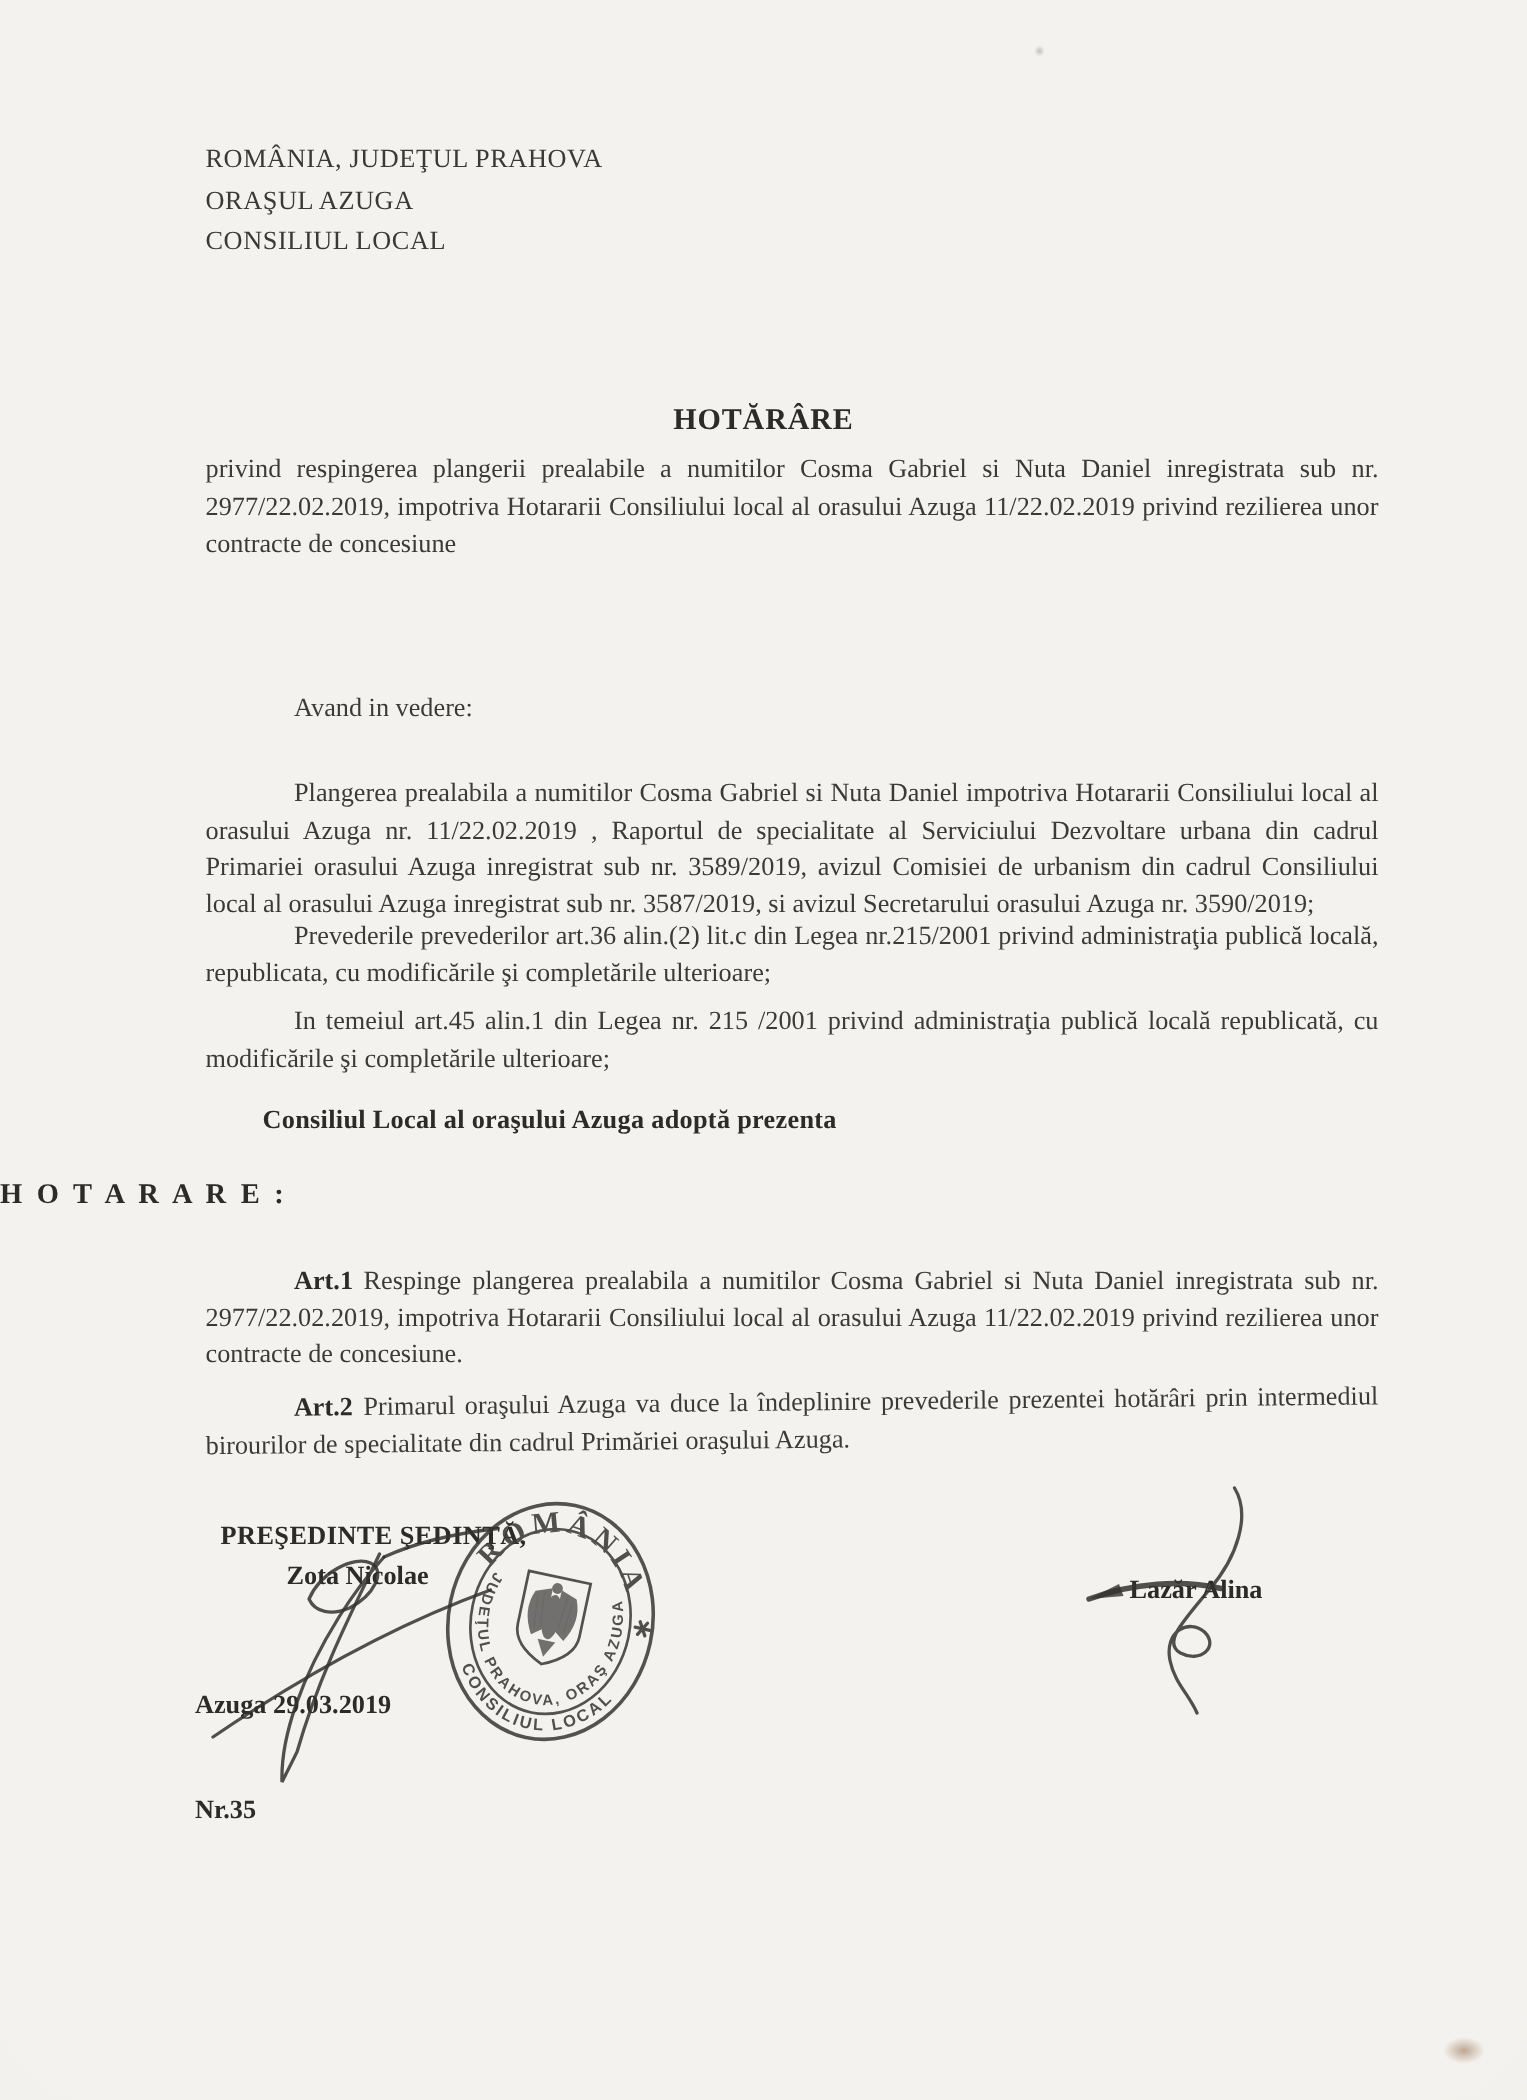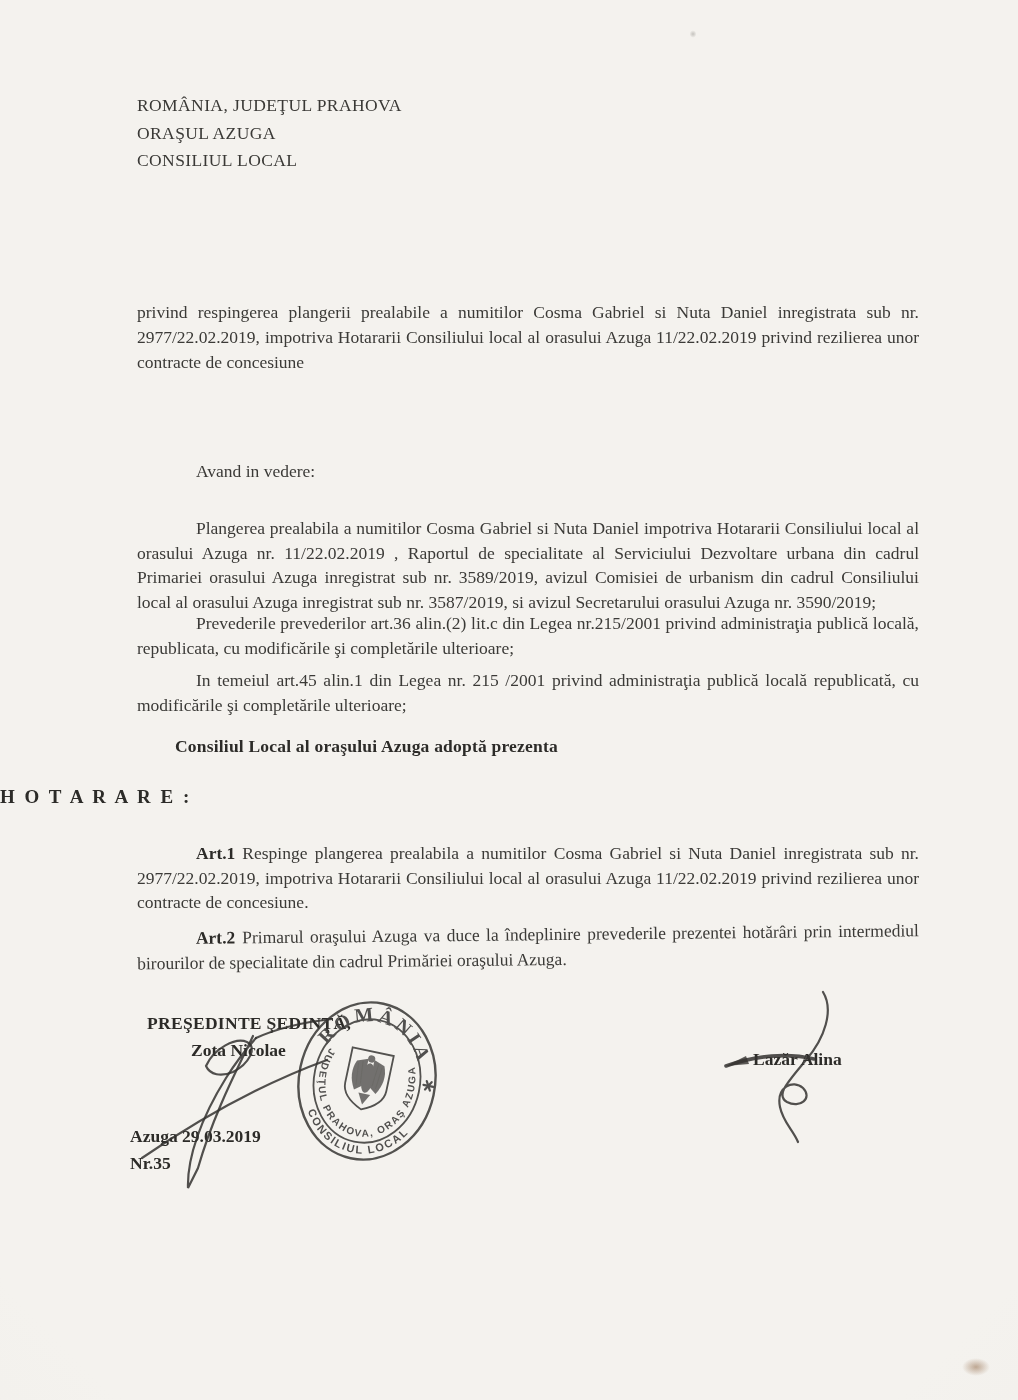--- a/index.html
+++ b/index.html
@@ -22,21 +22,21 @@
   .adoption { left:175px; top:736px; font-weight:bold; font-size:17.5px; letter-spacing:.2px; color:#2c2b28; }
   .decision-heading { left:0; top:786px; width:100%; font-weight:bold; font-size:19px; letter-spacing:2.5px; color:#2c2b28; }
   #art-1 { top:841px; }
   #art-2 { top:926px; transform:rotate(-0.6deg); transform-origin:40px 50%; }
   .art-label { font-weight:bold; color:#2c2b28; margin-right:7px; }
   .sig-role-left  { left:147px; top:1013px; font-weight:bold; font-size:17.5px; letter-spacing:.3px; color:#2c2b28; }
   .sig-name-left  { left:191px; top:1040px; font-weight:bold; font-size:17.5px; color:#2c2b28; }
   .sig-role-right { left:620px; top:1021px; font-weight:bold; font-size:17.5px; word-spacing:9px; letter-spacing:.3px; color:#2c2b28; }
   .sig-name-right { left:753px; top:1049px; font-weight:bold; font-size:17.5px; color:#2c2b28; }
   .issue-date { left:130px; top:1126px; font-weight:bold; font-size:17.5px; color:#2c2b28; }
-  .decision-number { left:130px; top:1153px; font-weight:bold; font-size:17.5px; color:#2c2b28; }
+  .decision-number { left:130px; top:1196px; font-weight:bold; font-size:17.5px; color:#2c2b28; }
   .stamp-svg { left:280px; top:993px; filter:blur(.3px); opacity:.88; }
   .sign-svg { left:0; top:980px; }
   .stamp-line { fill:none; stroke:#3d3c3a; stroke-width:2.4; }
   .stamp-line-thin { fill:none; stroke:#3d3c3a; stroke-width:1.8; }
   .stamp-country { font-family:"Liberation Serif", serif; font-weight:bold; font-size:20px; letter-spacing:3px; fill:#3a3938; }
   .stamp-small { font-family:"Liberation Sans", sans-serif; font-weight:bold; font-size:10px; letter-spacing:1.6px; fill:#3a3938; }
   .stamp-small2 { font-family:"Liberation Sans", sans-serif; font-weight:bold; font-size:11px; letter-spacing:1.8px; fill:#3a3938; }
   .ink { fill:none; stroke:#343230; stroke-width:2.2; stroke-linecap:round; opacity:.85; }
   .ink-thick { fill:none; stroke:#343230; stroke-width:3.6; stroke-linecap:round; opacity:.85; }
   .smudge { left:962px; top:1358px; width:28px; height:18px;
@@ -48,20 +48,21 @@
 <body>
 
 <div class="page">
 
   <div class="abs header">
     <p>ROMÂNIA, JUDEŢUL PRAHOVA</p>
     <p>ORAŞUL AZUGA</p>
     <p>CONSILIUL LOCAL</p>
   </div>
 
+  <p class="abs doc-title">HOTĂRÂRE</p>
 
   <p class="abs subtitle">privind respingerea plangerii prealabile a numitilor Cosma Gabriel si Nuta Daniel inregistrata sub nr. 2977/22.02.2019, impotriva Hotararii Consiliului local al orasului Azuga 11/22.02.2019 privind rezilierea unor contracte de concesiune</p>
 
   <p class="abs para" id="preamble-heading">Avand in vedere:</p>
   <p class="abs para" id="para-1">Plangerea prealabila a numitilor Cosma Gabriel si Nuta Daniel impotriva Hotararii Consiliului local al orasului Azuga nr. 11/22.02.2019 , Raportul de specialitate al Serviciului Dezvoltare urbana din cadrul Primariei orasului Azuga inregistrat sub nr. 3589/2019, avizul Comisiei de urbanism din cadrul Consiliului local al orasului Azuga inregistrat sub nr. 3587/2019, si avizul Secretarului orasului Azuga nr. 3590/2019;</p>
   <p class="abs para" id="para-2">Prevederile prevederilor art.36 alin.(2) lit.c din Legea nr.215/2001 privind administraţia publică locală, republicata, cu modificările şi completările ulterioare;</p>
   <p class="abs para" id="para-3">In temeiul art.45 alin.1 din Legea nr. 215 /2001 privind administraţia publică locală republicată, cu modificările şi completările ulterioare;</p>
 
   <p class="abs adoption">Consiliul Local al oraşului Azuga adoptă prezenta</p>
 

